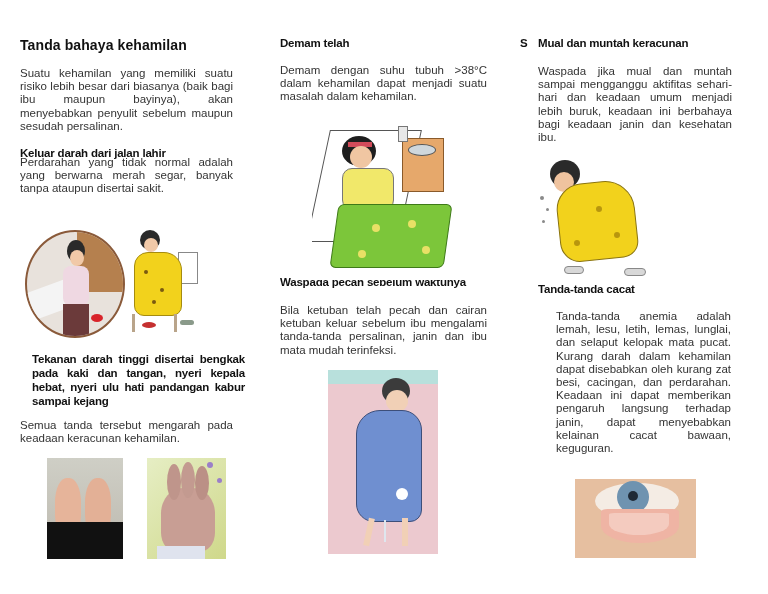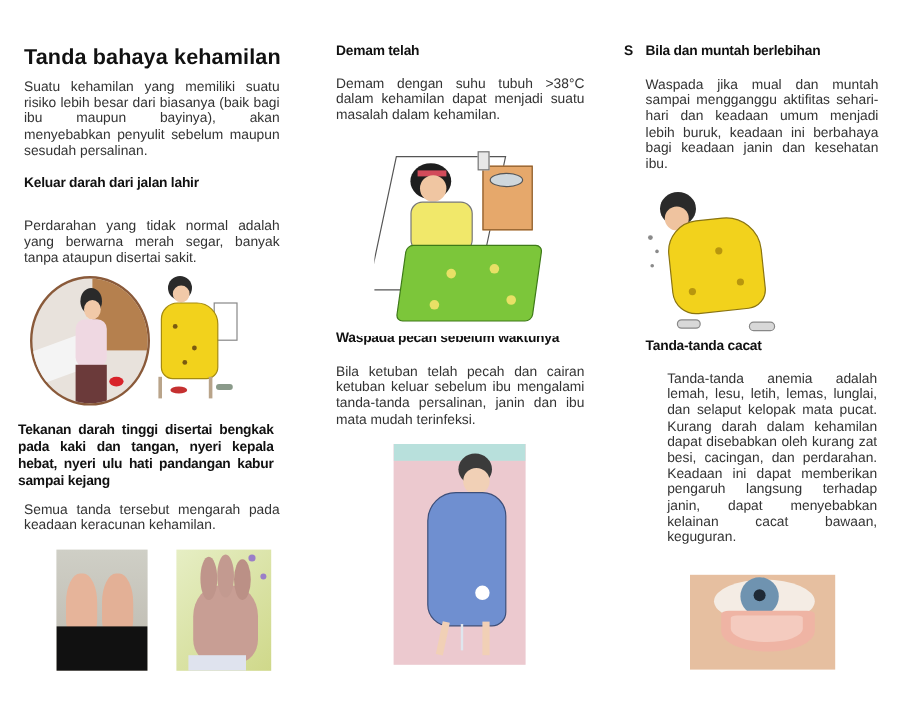--- a/index.html
+++ b/index.html
@@ -6,21 +6,21 @@
     body {
       width: 768px; height: 594px;
       background: #ffffff;
       position: relative;
       overflow: hidden;
       font-family: "Liberation Sans", sans-serif;
       color: #222;
     }
     .abs { position: absolute; }
     .title {
-      font-weight: bold; font-size: 18px; color: #111;
+      font-weight: bold; font-size: 14px; color: #111;
       letter-spacing: 0.1px;
     }
     .heading {
       font-weight: bold; font-size: 11.5px; color: #111;
       letter-spacing: -0.2px;
     }
     .para {
       font-size: 11.5px; line-height: 13.2px; color: #333;
       text-align: justify; text-align-last: left;
     }
@@ -37,21 +37,21 @@
   </style>
 </head>
 <body>
 
 <div class="abs title" style="left:20px; top:37px;">Tanda bahaya kehamilan</div>
 
 <div class="abs para" style="left:20px; top:67px; width:213px;">Suatu kehamilan yang memiliki suatu risiko lebih besar dari biasanya (baik bagi ibu maupun bayinya), akan menyebabkan penyulit sebelum maupun sesudah persalinan.</div>
 
 <div class="abs heading" style="left:20px; top:147px;">Keluar darah dari jalan lahir</div>
 
-<div class="abs para" style="left:20px; top:183px; width:213px;">Perdarahan yang tidak normal adalah yang berwarna merah segar, banyak tanpa ataupun disertai sakit.</div>
+<div class="abs para" style="left:20px; top:156px; width:213px;">Perdarahan yang tidak normal adalah yang berwarna merah segar, banyak tanpa ataupun disertai sakit.</div>
 
 <div class="illus" style="left:25px; top:230px; width:96px; height:104px; border-radius:50%; background:#e8e2dc; border:2px solid #8a5a3a;">
   <div class="rect" style="left:50px; top:0; width:50px; height:60px; background:#b5804e;"></div>
   <div class="rect" style="left:0; top:50px; width:60px; height:30px; background:#f4f4f4; transform:skewY(-20deg);"></div>
   <div class="blob" style="left:40px; top:8px; width:18px; height:22px; background:#2a2a2a;"></div>
   <div class="blob" style="left:43px; top:18px; width:14px; height:16px; background:#f1c9a8;"></div>
   <div class="rect" style="left:36px; top:34px; width:26px; height:40px; background:#efd8e2; border-radius:8px;"></div>
   <div class="rect" style="left:36px; top:72px; width:26px; height:32px; background:#6b3a3a;"></div>
   <div class="blob" style="left:64px; top:82px; width:12px; height:8px; background:#d8232a;"></div>
 </div>
@@ -63,21 +63,21 @@
   <div class="rect" style="left:4px; top:22px; width:46px; height:62px; background:#f2d21c; border-radius:14px 18px 10px 10px; border:1px solid #a58b10;"></div>
   <div class="blob" style="left:14px; top:40px; width:4px; height:4px; background:#7a5a10;"></div>
   <div class="blob" style="left:30px; top:58px; width:4px; height:4px; background:#7a5a10;"></div>
   <div class="blob" style="left:22px; top:70px; width:4px; height:4px; background:#7a5a10;"></div>
   <div class="rect" style="left:2px; top:84px; width:3px; height:18px; background:#b9a48a;"></div>
   <div class="rect" style="left:44px; top:84px; width:3px; height:18px; background:#b9a48a;"></div>
   <div class="blob" style="left:12px; top:92px; width:14px; height:6px; background:#c53030;"></div>
   <div class="rect" style="left:50px; top:90px; width:14px; height:5px; background:#8a9a8a; border-radius:3px;"></div>
 </div>
 
-<div class="abs heading multi" style="left:15px; top:352px; width:213px;">Tekanan darah tinggi disertai bengkak pada kaki dan tangan, nyeri kepala hebat, nyeri ulu hati pandangan kabur sampai kejang</div>
+<div class="abs heading multi" style="left:32px; top:352px; width:213px;">Tekanan darah tinggi disertai bengkak pada kaki dan tangan, nyeri kepala hebat, nyeri ulu hati pandangan kabur sampai kejang</div>
 
 <div class="abs para" style="left:20px; top:419px; width:213px;">Semua tanda tersebut mengarah pada keadaan keracunan kehamilan.</div>
 
 <div class="illus" style="left:47px; top:458px; width:76px; height:101px; background:linear-gradient(#cfcfc6, #bcb8ae);">
   <div class="blob" style="left:8px; top:20px; width:26px; height:54px; background:#e6b49a; border-radius:45% 45% 30% 30%;"></div>
   <div class="blob" style="left:38px; top:20px; width:26px; height:54px; background:#e3b096; border-radius:45% 45% 30% 30%;"></div>
   <div class="rect" style="left:0; top:64px; width:76px; height:37px; background:#111;"></div>
 </div>
 
 <div class="illus" style="left:147px; top:458px; width:79px; height:101px; background:linear-gradient(135deg,#e6eec4,#cfd88a);">
@@ -123,21 +123,21 @@
   <div class="blob" style="left:54px; top:8px; width:28px; height:26px; background:#3b3b3b;"></div>
   <div class="blob" style="left:58px; top:20px; width:22px; height:22px; background:#f1d0b6;"></div>
   <div class="rect" style="left:28px; top:40px; width:64px; height:110px; background:#6f8fd0; border:1px solid #3d4f7a; border-radius:24px 20px 12px 18px;"></div>
   <div class="blob" style="left:68px; top:118px; width:12px; height:12px; background:#ffffff;"></div>
   <div class="rect" style="left:38px; top:148px; width:6px; height:28px; background:#f1d0b6; transform:rotate(12deg);"></div>
   <div class="rect" style="left:74px; top:148px; width:6px; height:28px; background:#f1d0b6;"></div>
   <div class="rect" style="left:56px; top:150px; width:2px; height:22px; background:#dfe6ee;"></div>
 </div>
 
 <div class="abs heading" style="left:520px; top:37px;">S</div>
-<div class="abs heading" style="left:538px; top:37px;">Bila dan muntah berlebihan</div>
+<div class="abs heading" style="left:538px; top:37px;">Mual dan muntah keracunan</div>
 
 <div class="abs para" style="left:538px; top:65px; width:194px;">Waspada jika mual dan muntah sampai mengganggu aktifitas sehari-hari dan keadaan umum menjadi lebih buruk, keadaan ini berbahaya bagi keadaan janin dan kesehatan ibu.</div>
 
 <div class="illus" style="left:538px; top:156px; width:116px; height:124px;">
   <div class="blob" style="left:12px; top:4px; width:30px; height:28px; background:#2a2a2a;"></div>
   <div class="blob" style="left:16px; top:16px; width:20px; height:20px; background:#efc39f;"></div>
   <div class="rect" style="left:20px; top:26px; width:76px; height:76px; background:#f2d21c; border:1px solid #8a7410; border-radius:26px 30px 16px 20px; transform:rotate(-6deg);"></div>
   <div class="blob" style="left:58px; top:50px; width:6px; height:6px; background:#b8960e;"></div>
   <div class="blob" style="left:76px; top:76px; width:6px; height:6px; background:#b8960e;"></div>
   <div class="blob" style="left:36px; top:84px; width:6px; height:6px; background:#b8960e;"></div>

